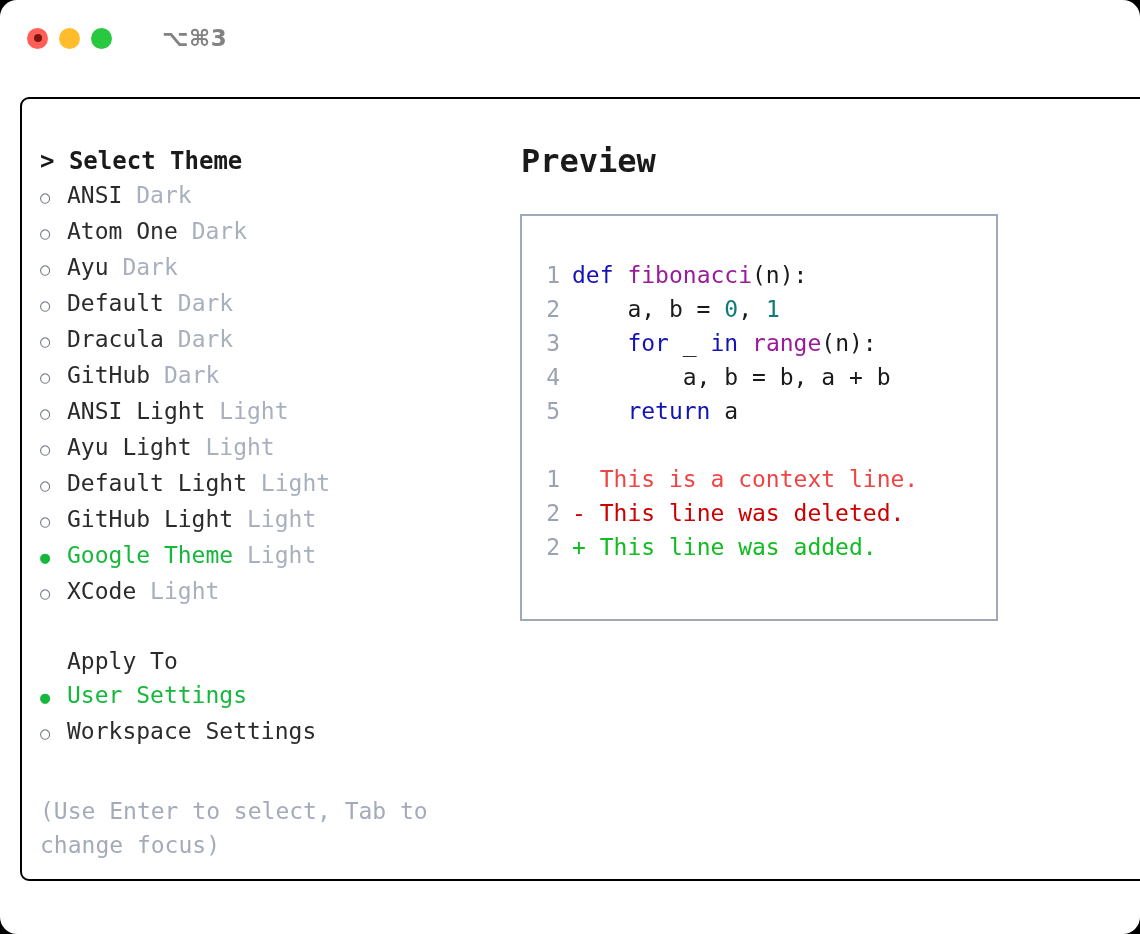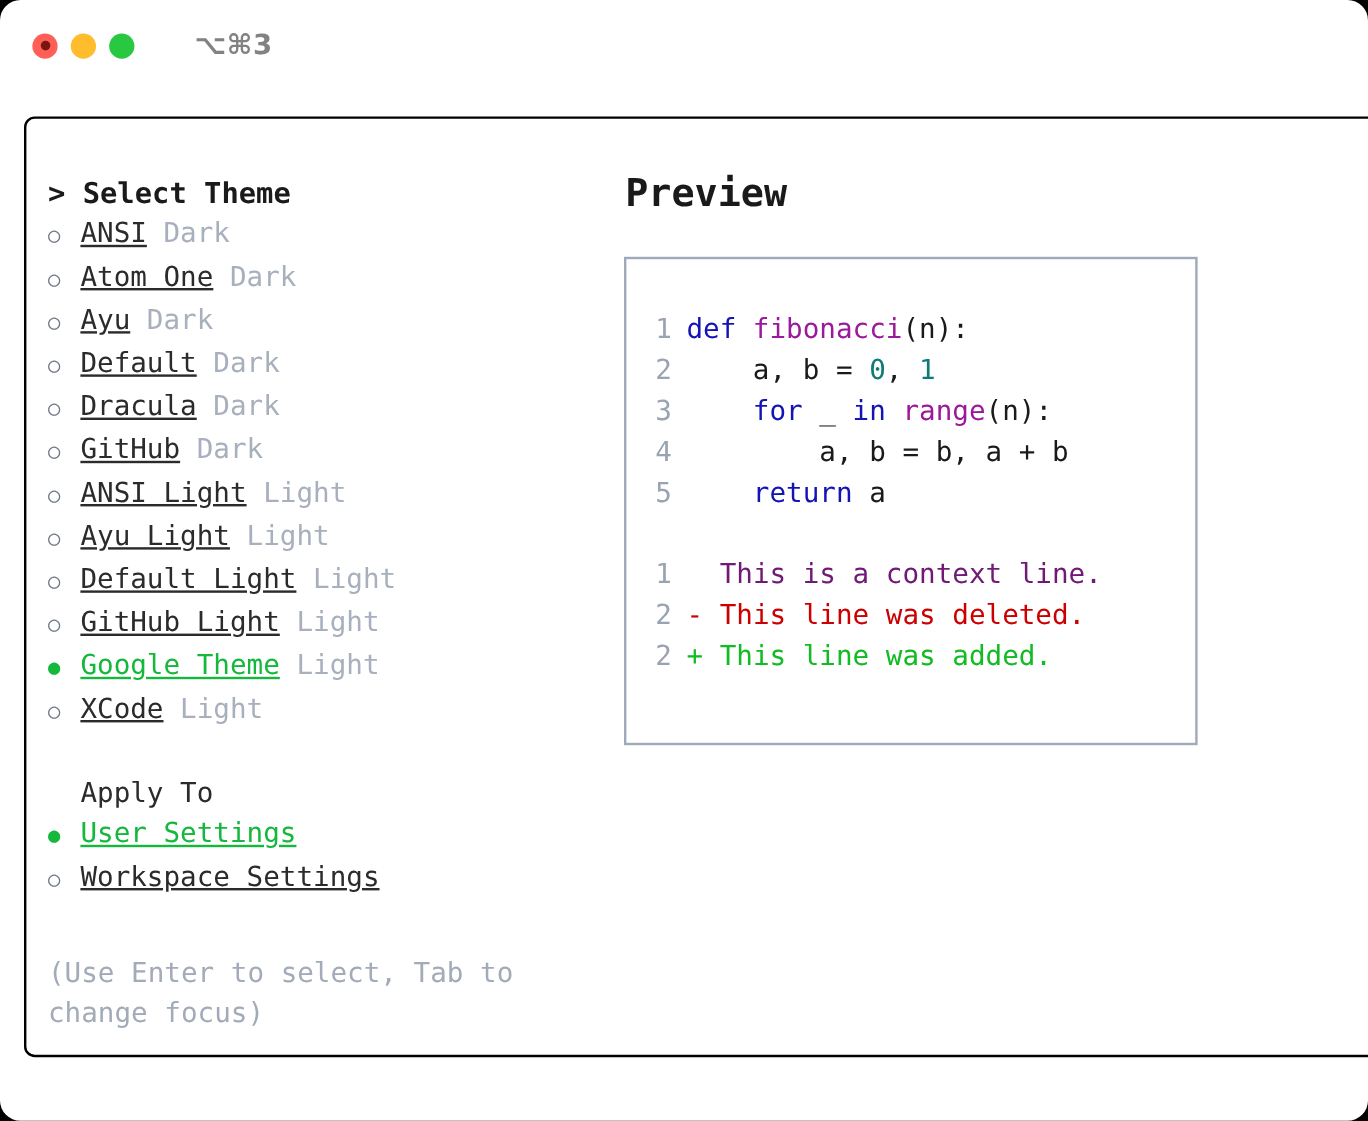--- a/index.html
+++ b/index.html
@@ -90,21 +90,21 @@
     font-size: 23px;
     white-space: pre;
   }
   .bullet {
     width: 27px;
     flex: 0 0 auto;
     color: #6e7786;
     font-size: 17px;
   }
   .bullet.sel { color: #15b83c; }
-  .opt-name { color: #2b2b2b; text-decoration: underline; }
+  .opt-name { color: #2b2b2b; }
   .opt-row.selected .opt-name { color: #15b83c; }
   .opt-variant { color: #a8b0bd; }
 
   .section-head {
     display: flex;
     line-height: 34px;
     font-size: 23px;
     color: #2b2b2b;
     white-space: pre;
     margin-top: 34px;
@@ -148,21 +148,21 @@
     width: 36px;
     flex: 0 0 auto;
     text-align: right;
     padding-right: 12px;
     color: #9aa3b1;
   }
   .tok-kw   { color: #1414b4; }
   .tok-fn   { color: #9b1a9b; text-align: center; }
   .tok-num  { color: #0f7b77; }
   .tok-txt  { color: #1a1a1a; }
-  .tok-ctx  { color: #701a75; }
+  .tok-ctx  { color: #ef4444; }
   .tok-del  { color: #cc0000; }
   .tok-add  { color: #11bb22; }
 
   .code-gap { height: 34px; }
 </style>
 </head>
 <body>
 
 <div class="window">
 

